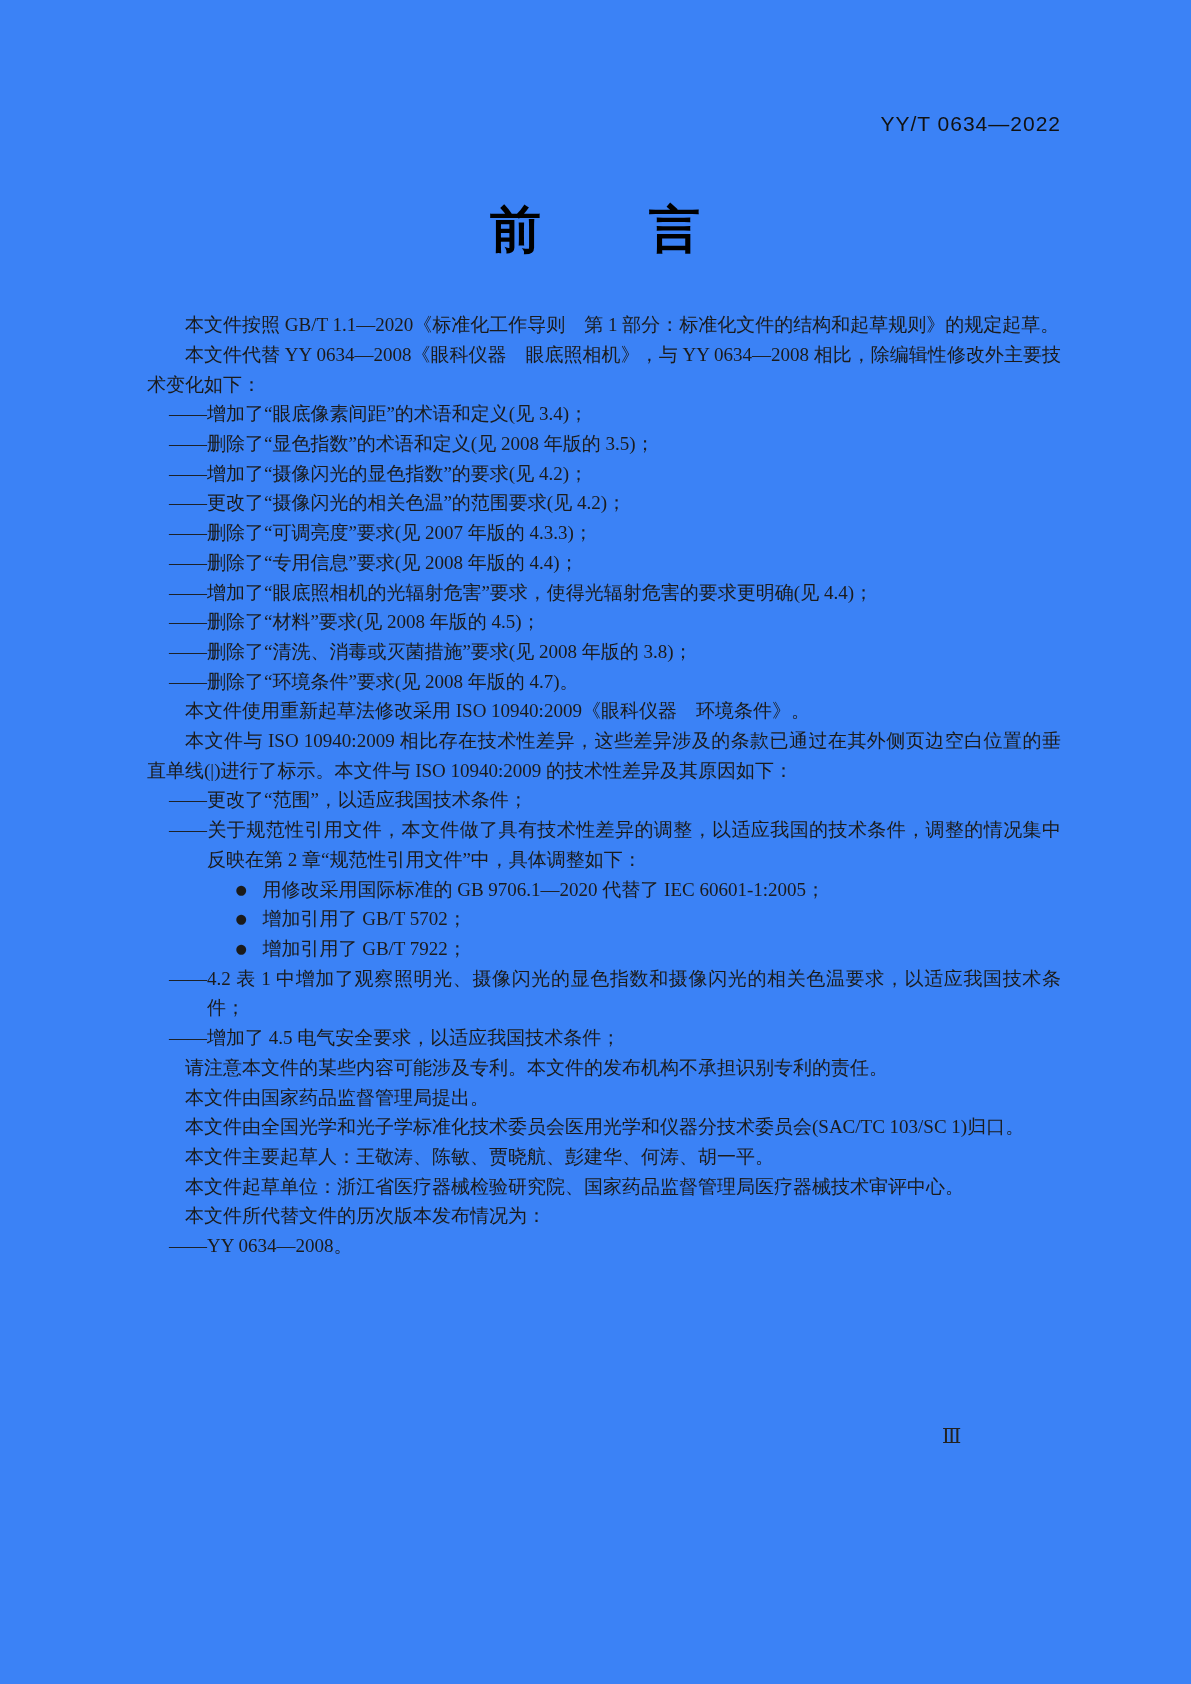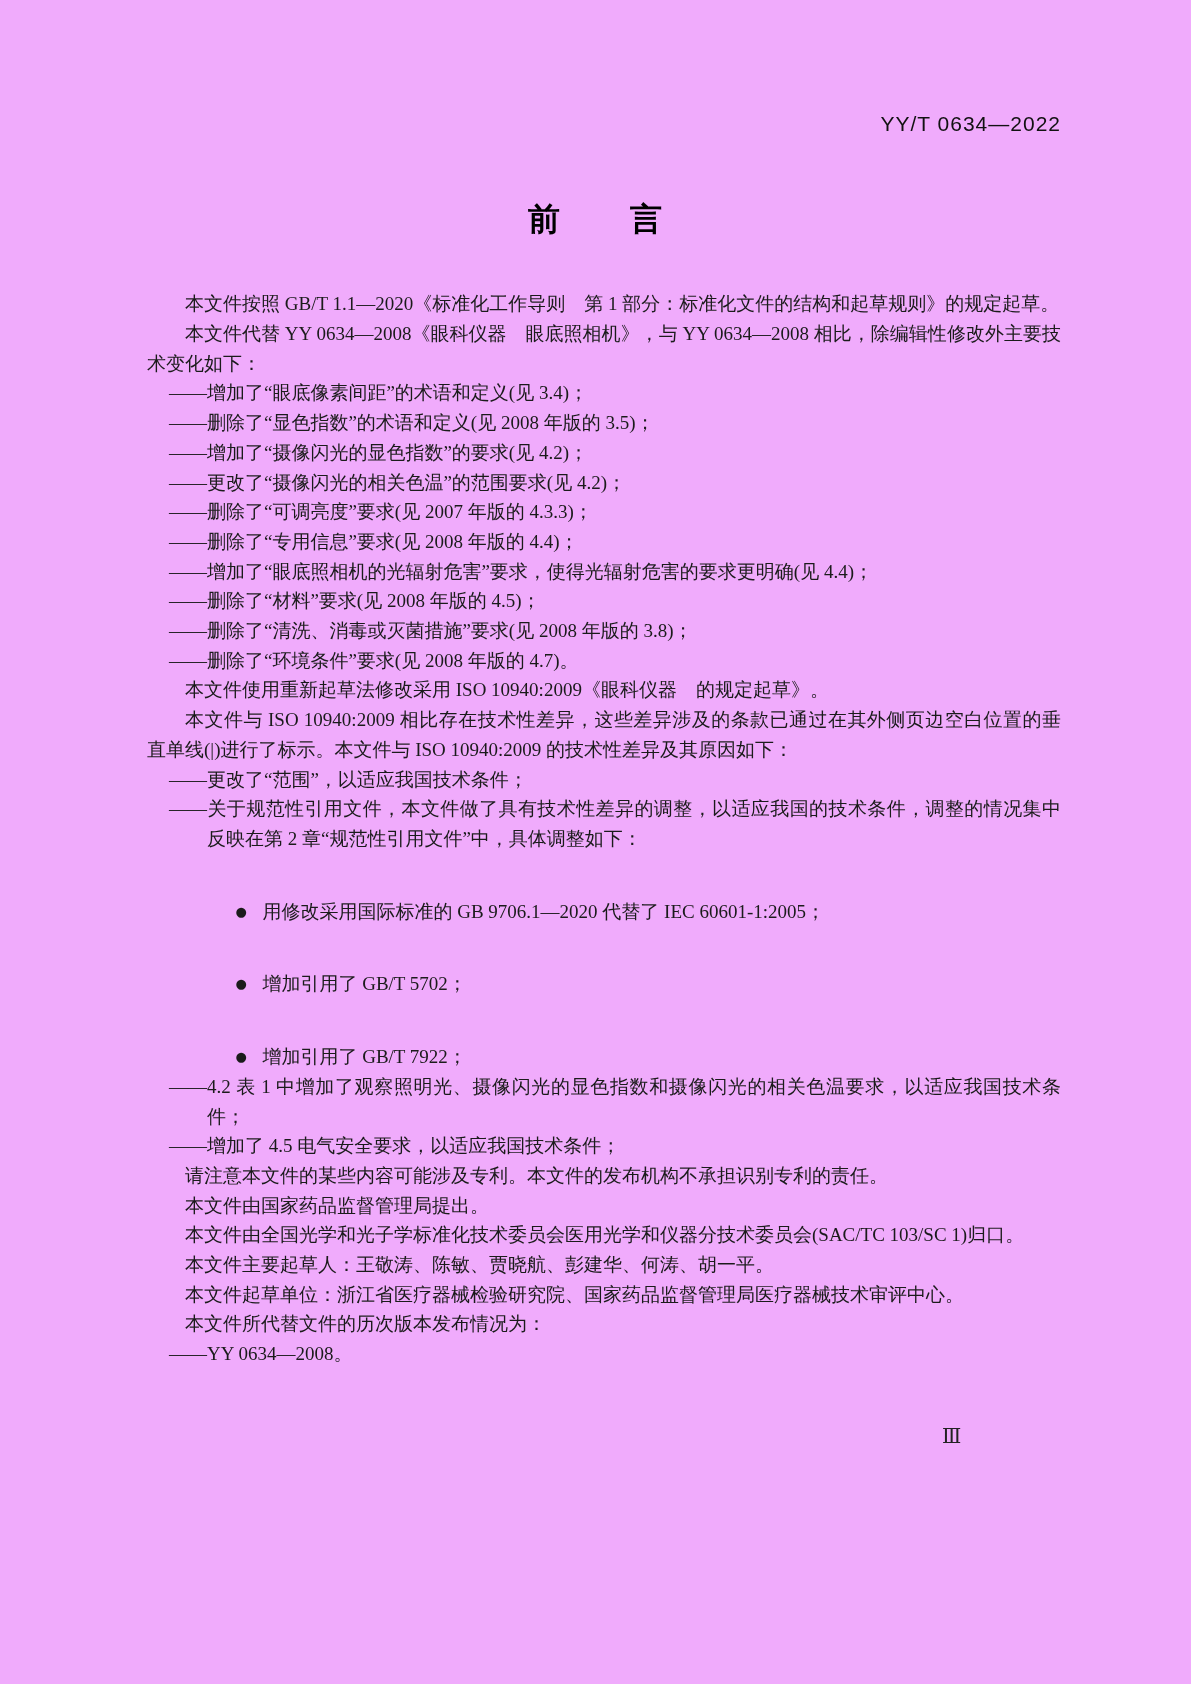--- a/index.html
+++ b/index.html
@@ -5,57 +5,57 @@
   html, body { margin: 0; padding: 0; }
   body {
     width: 1191px; height: 1684px;
     background: #f5f5f3;
     position: relative;
     font-family: "Liberation Serif", "DejaVu Serif", serif;
   }
   .page {
     position: absolute; left: 0; top: 0;
     width: 1191px; height: 1684px;
-    background: #f0abfc;
+    background: #3b82f6;
     color: #1b1b1b;
     overflow: hidden;
   }
   .inner { padding: 112px 130px 0 131px; }
 
   .doc-number {
     text-align: right;
     font-size: 21px;
     line-height: 1.15;
     letter-spacing: 1px;
     color: #111111;
     font-family: "Liberation Sans", "DejaVu Sans", sans-serif;
   }
 
   .title {
     margin-top: 66px;
     text-align: center;
-    font-size: 32px;
+    font-size: 51px;
     line-height: 1.1;
     font-weight: 700;
     letter-spacing: 2px;
     color: #000000;
     font-family: "Liberation Sans", "DejaVu Sans", sans-serif;
   }
 
   .docbody {
     margin-top: 52px;
     font-size: 19px;
     line-height: 29.7px;
     text-align: justify;
     color: #1b1b1b;
   }
   .docbody p { margin: 0; }
   p.para   { text-indent: 2em; margin-left: 16px; }
   p.dash   { padding-left: 4em; text-indent: -2em; }
-  p.bullet { padding-left: 7.6em; text-indent: -2.1em; margin-top: 43px; }
+  p.bullet { padding-left: 7.6em; text-indent: -2.1em; }
   .bullet-char {
     font-size: 13px;
     vertical-align: 2px;
     margin-right: 1.2em;
     font-family: "DejaVu Sans", sans-serif;
   }
 
   .page-number {
     position: absolute;
     top: 1424px;
@@ -80,21 +80,21 @@
         <p class="dash">——增加了“眼底像素间距”的术语和定义(见 3.4)；</p>
         <p class="dash">——删除了“显色指数”的术语和定义(见 2008 年版的 3.5)；</p>
         <p class="dash">——增加了“摄像闪光的显色指数”的要求(见 4.2)；</p>
         <p class="dash">——更改了“摄像闪光的相关色温”的范围要求(见 4.2)；</p>
         <p class="dash">——删除了“可调亮度”要求(见 2007 年版的 4.3.3)；</p>
         <p class="dash">——删除了“专用信息”要求(见 2008 年版的 4.4)；</p>
         <p class="dash">——增加了“眼底照相机的光辐射危害”要求，使得光辐射危害的要求更明确(见 4.4)；</p>
         <p class="dash">——删除了“材料”要求(见 2008 年版的 4.5)；</p>
         <p class="dash">——删除了“清洗、消毒或灭菌措施”要求(见 2008 年版的 3.8)；</p>
         <p class="dash">——删除了“环境条件”要求(见 2008 年版的 4.7)。</p>
-        <p class="para">本文件使用重新起草法修改采用 ISO 10940:2009《眼科仪器　的规定起草》。</p>
+        <p class="para">本文件使用重新起草法修改采用 ISO 10940:2009《眼科仪器　环境条件》。</p>
         <p class="para">本文件与 ISO 10940:2009 相比存在技术性差异，这些差异涉及的条款已通过在其外侧页边空白位置的垂直单线(|)进行了标示。本文件与 ISO 10940:2009 的技术性差异及其原因如下：</p>
         <p class="dash">——更改了“范围”，以适应我国技术条件；</p>
         <p class="dash">——关于规范性引用文件，本文件做了具有技术性差异的调整，以适应我国的技术条件，调整的情况集中反映在第 2 章“规范性引用文件”中，具体调整如下：</p>
         <p class="bullet"><span class="bullet-char">●</span>用修改采用国际标准的 GB 9706.1—2020 代替了 IEC 60601-1:2005；</p>
         <p class="bullet"><span class="bullet-char">●</span>增加引用了 GB/T 5702；</p>
         <p class="bullet"><span class="bullet-char">●</span>增加引用了 GB/T 7922；</p>
         <p class="dash">——4.2 表 1 中增加了观察照明光、摄像闪光的显色指数和摄像闪光的相关色温要求，以适应我国技术条件；</p>
         <p class="dash">——增加了 4.5 电气安全要求，以适应我国技术条件；</p>
         <p class="para">请注意本文件的某些内容可能涉及专利。本文件的发布机构不承担识别专利的责任。</p>
         <p class="para">本文件由国家药品监督管理局提出。</p>

